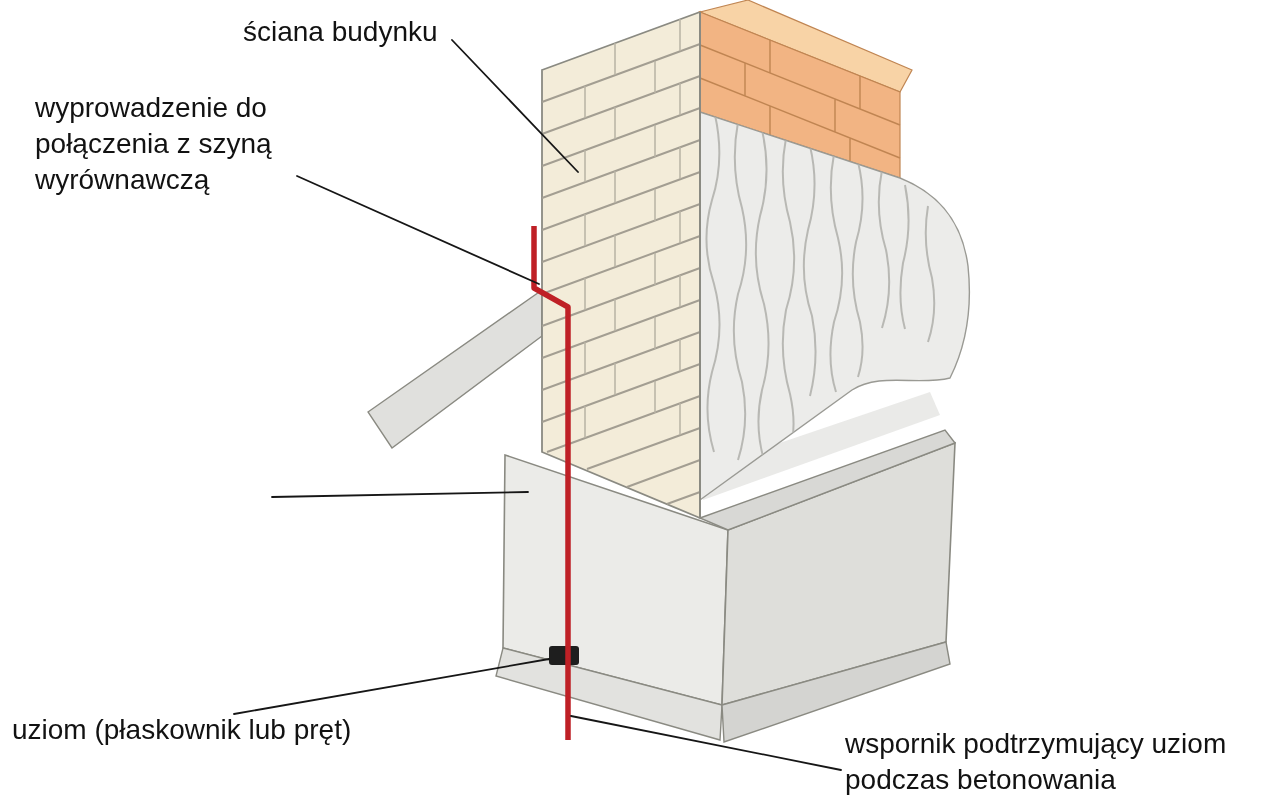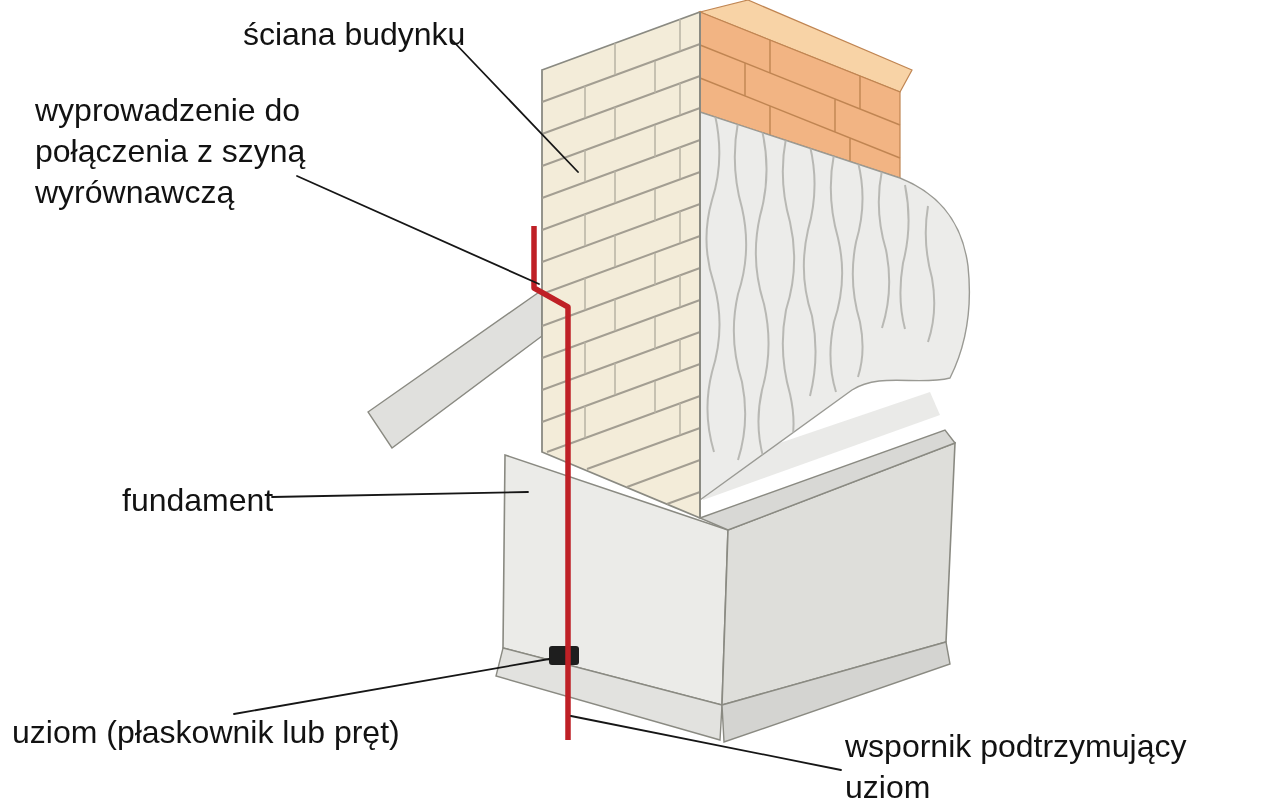--- a/index.html
+++ b/index.html
@@ -6,21 +6,21 @@
   .canvas{
     position:relative;
     width:1280px;height:802px;
     background:#ffffff;
     overflow:hidden;
     font-family:"Liberation Sans",sans-serif;
   }
   .canvas svg{position:absolute;left:0;top:0;}
   .label{
     position:absolute;
-    font-size:32px;
+    font-size:28px;
     line-height:1.28;
     color:#121212;
     white-space:pre-line;
   }
 </style>
 </head>
 <body>
 
 <div class="canvas">
 
@@ -81,20 +81,19 @@
       <line x1="841" y1="770" x2="571" y2="716"></line>
     </g>
   </svg>
 
   <div class="label" style="left:243px;top:14px">ściana budynku</div>
 
   <div class="label" style="left:35px;top:90px">wyprowadzenie do
 połączenia z szyną
 wyrównawczą</div>
 
-  <div class="label" style="left:122px;top:480px">fundament</div>
 
   <div class="label" style="left:845px;top:726px">wspornik podtrzymujący uziom
 podczas betonowania</div>
 
   <div class="label" style="left:12px;top:712px">uziom (płaskownik lub pręt)</div>
 
 </div>
 
 </body></html>

